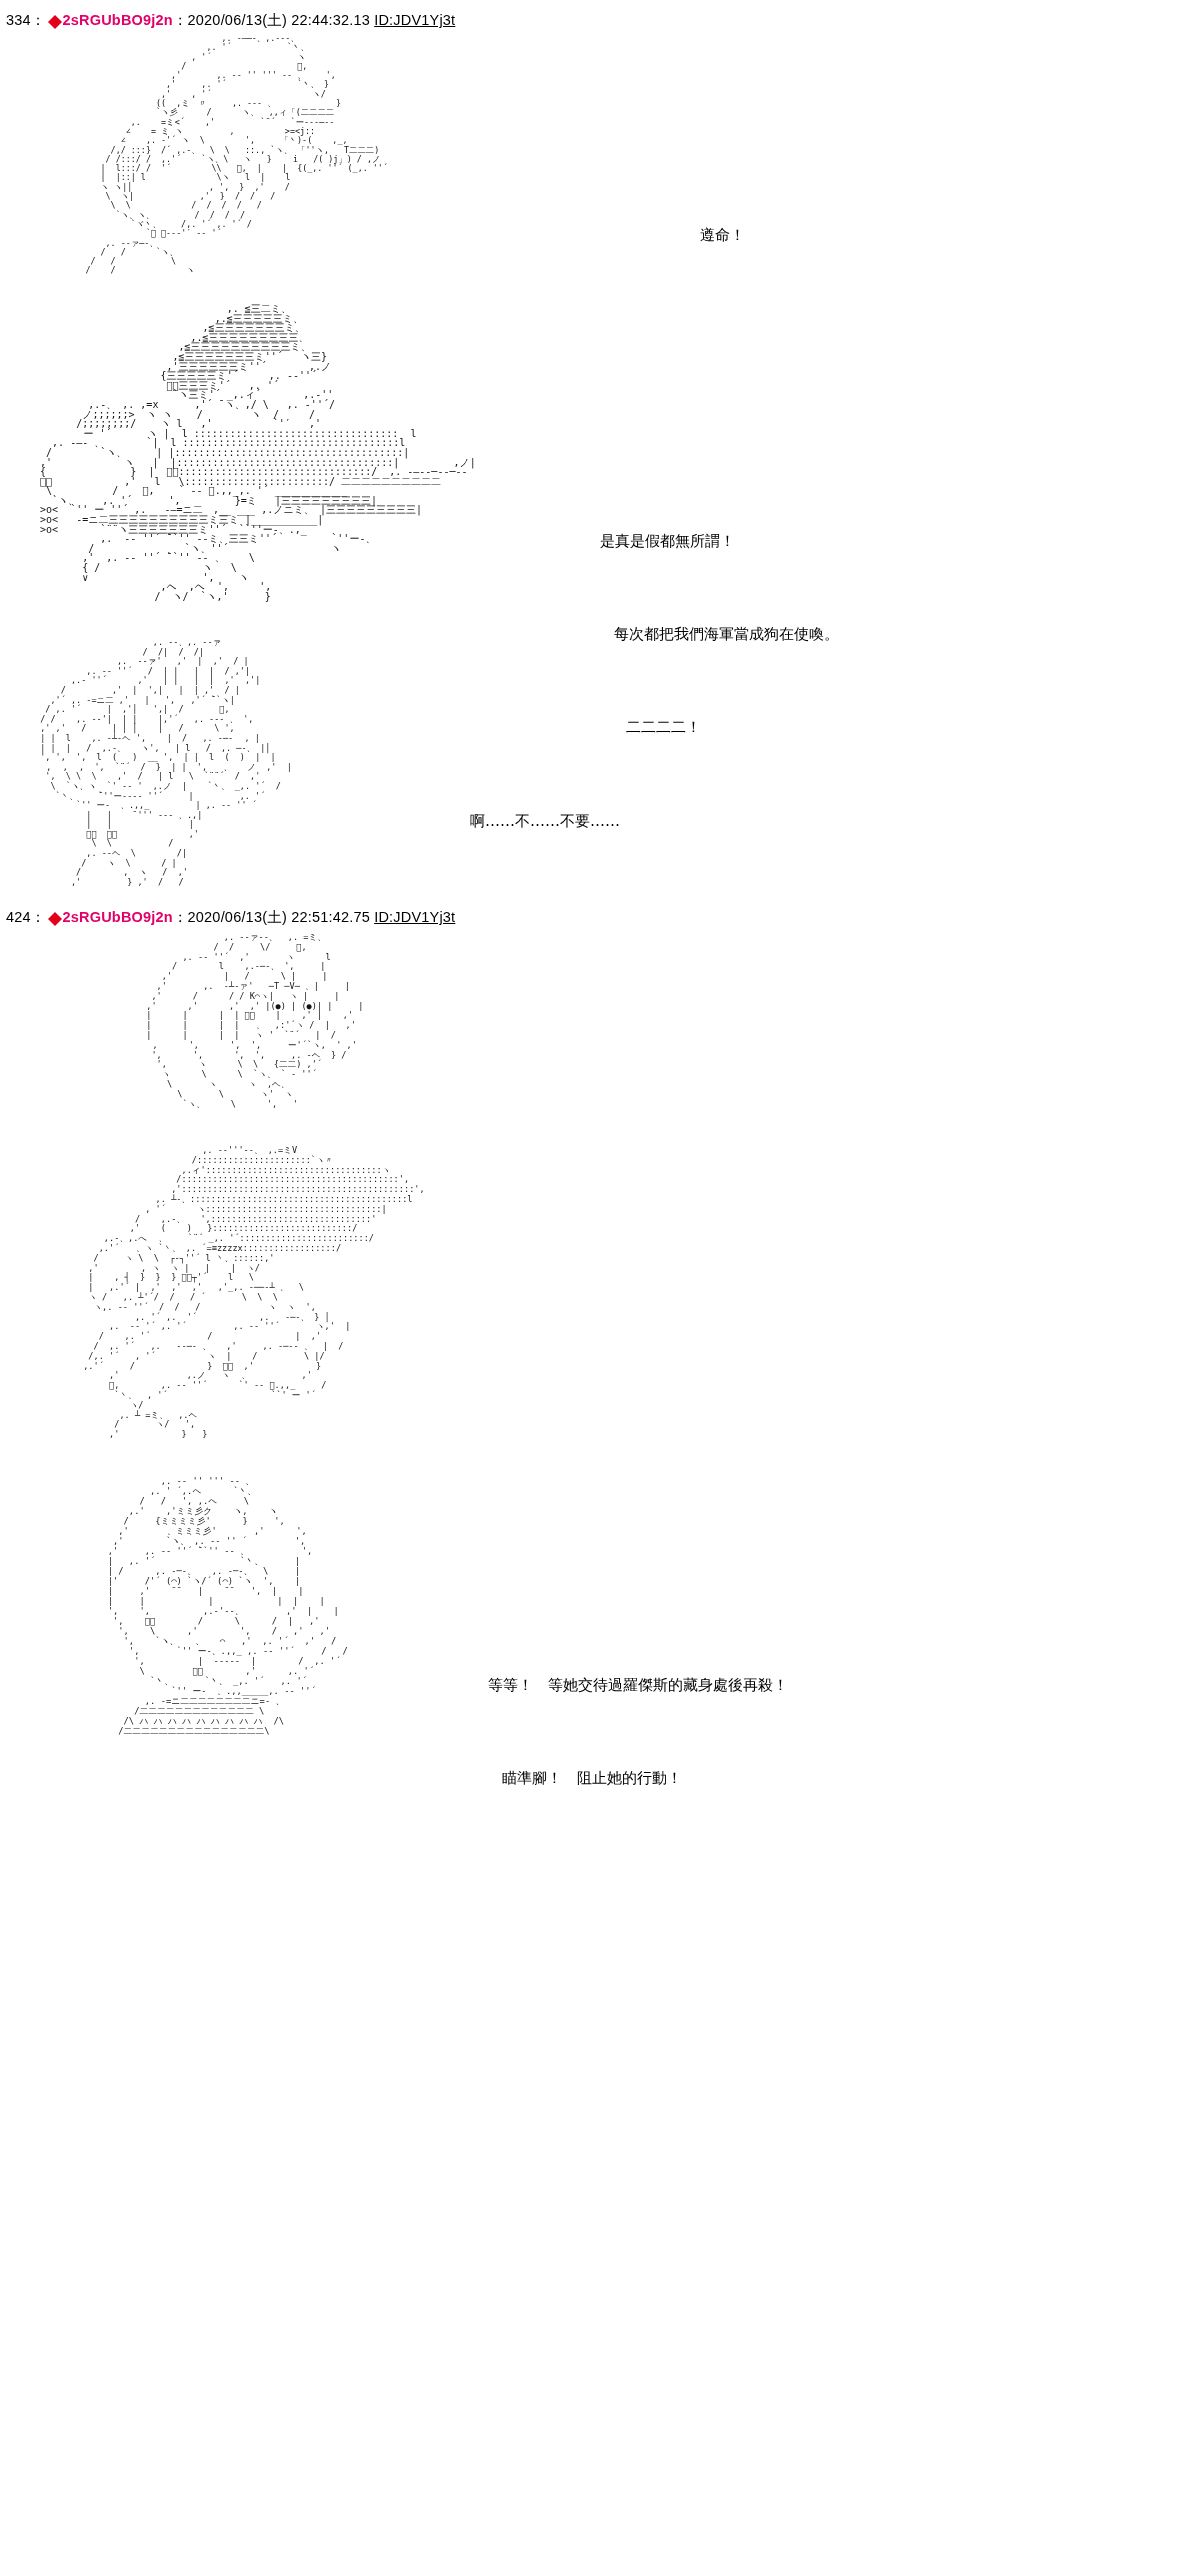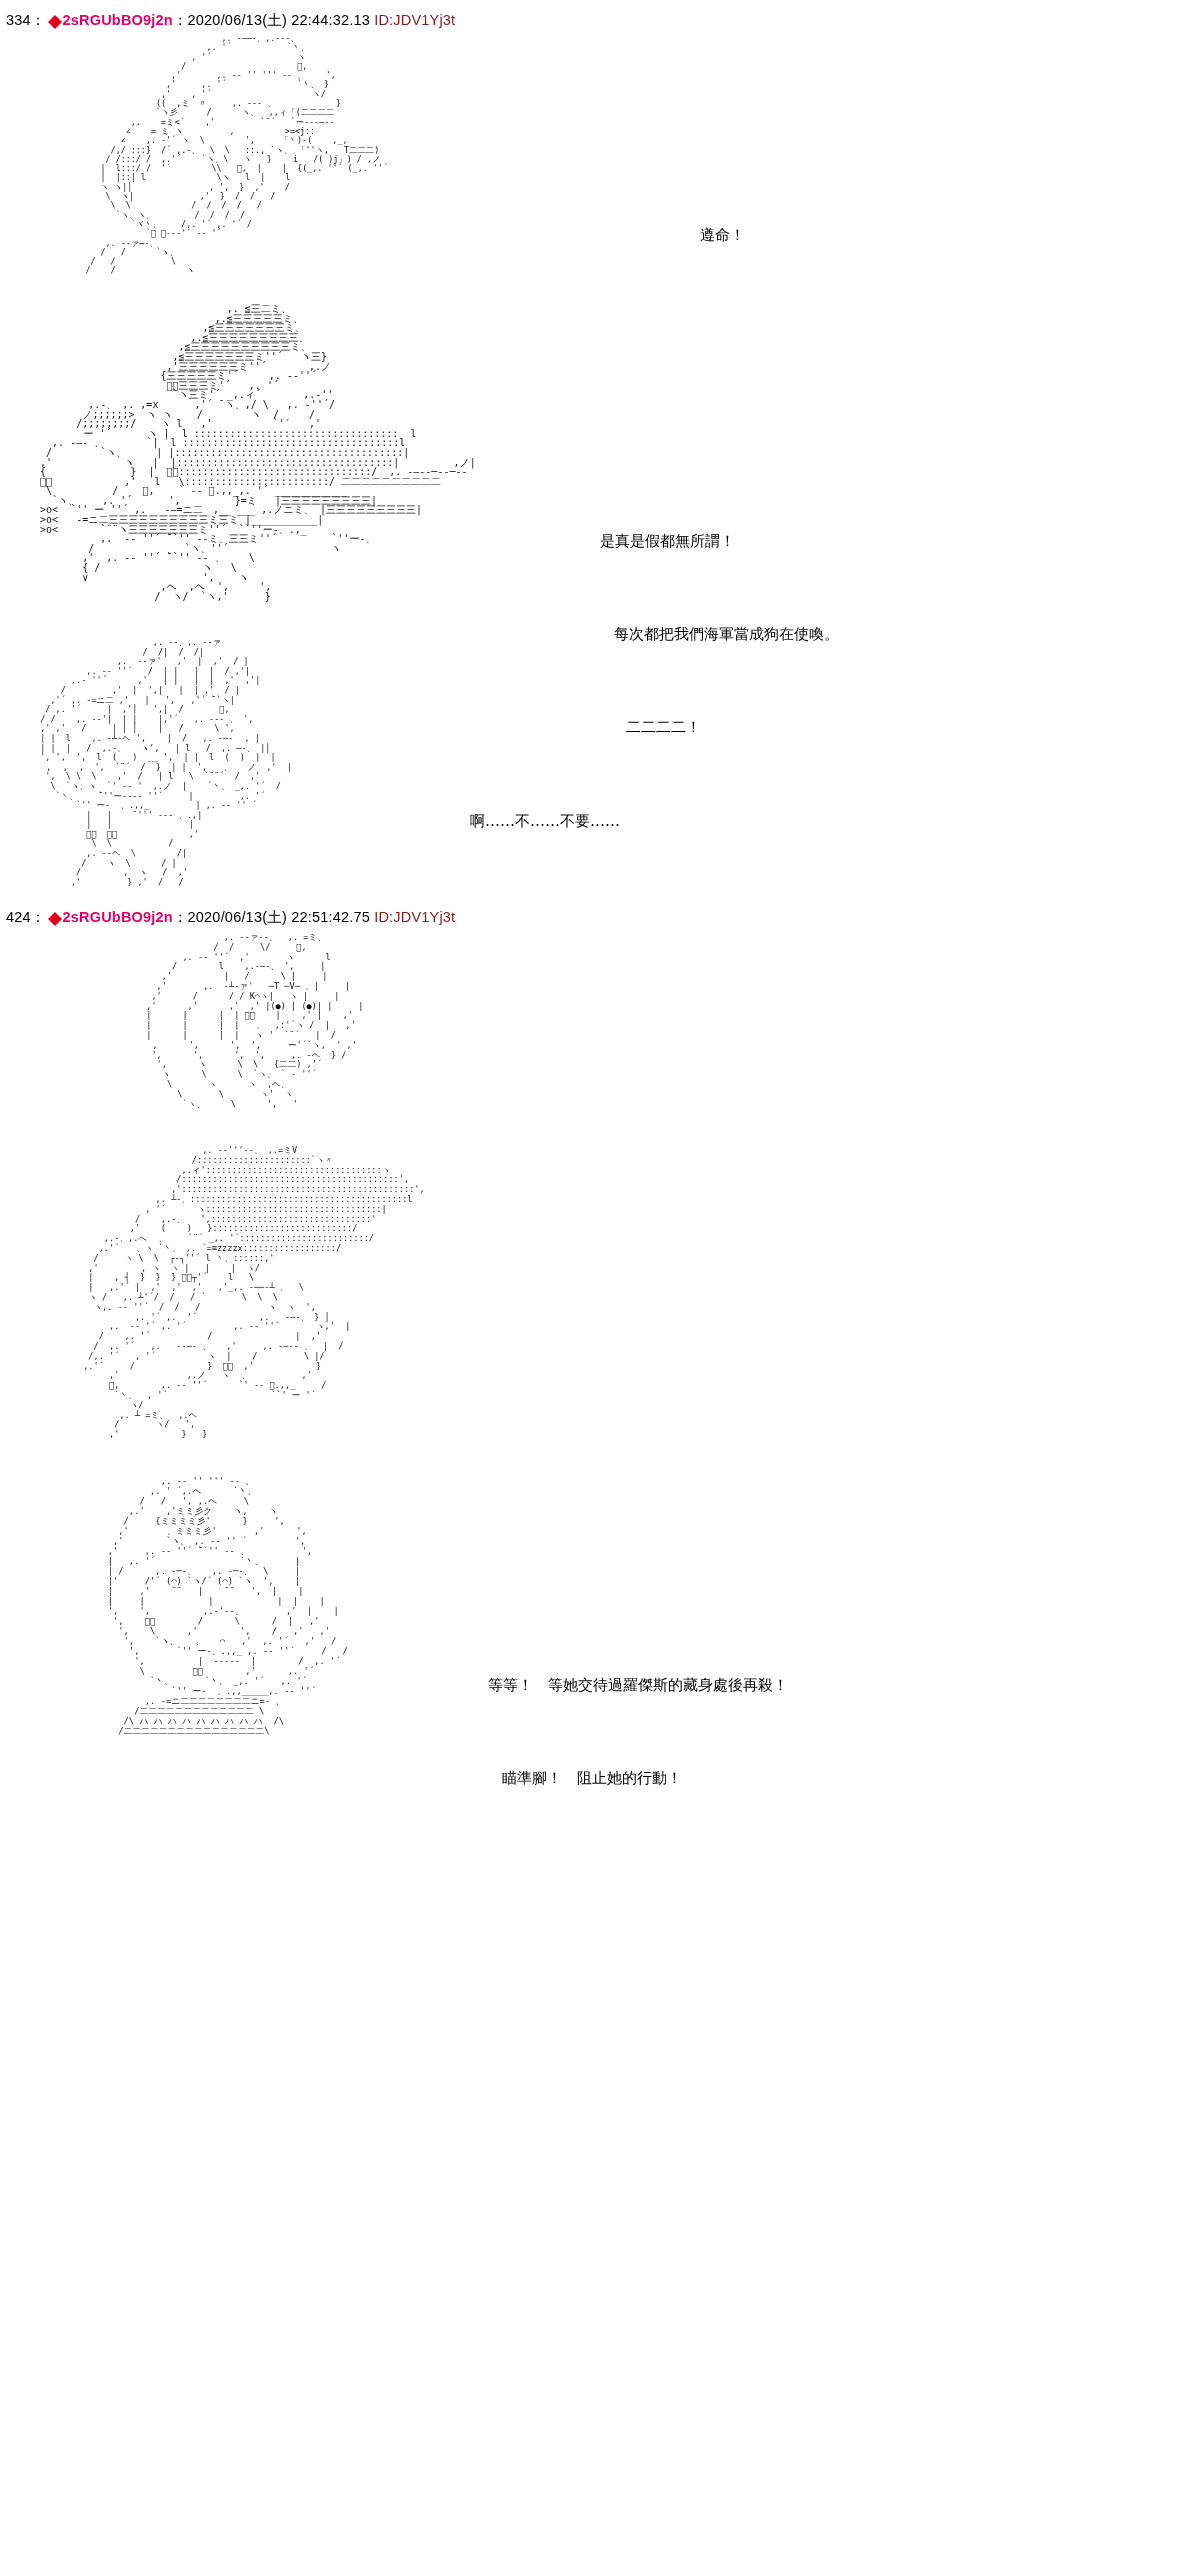--- a/index.html
+++ b/index.html
@@ -45,21 +45,21 @@
   }
   .diamond-icon::after {
     content: "";
     position: absolute;
     left: -7px; top: 7px;
     width: 0; height: 0;
     border: 7px solid transparent;
     border-top-color: #e2001a;
   }
   .post-header .datetime { color: #000000; }
-  .post-header .uid { color: #7f1d1d; }
+  .post-header .uid { color: #000000; text-decoration: underline; }
 
   
   .scene {
     position: relative;
     width: 1200px;
   }
   .aa {
     font-family: "DejaVu Sans Mono", "Liberation Mono", monospace;
     font-size: 8.2px;
     line-height: 9.1px;

